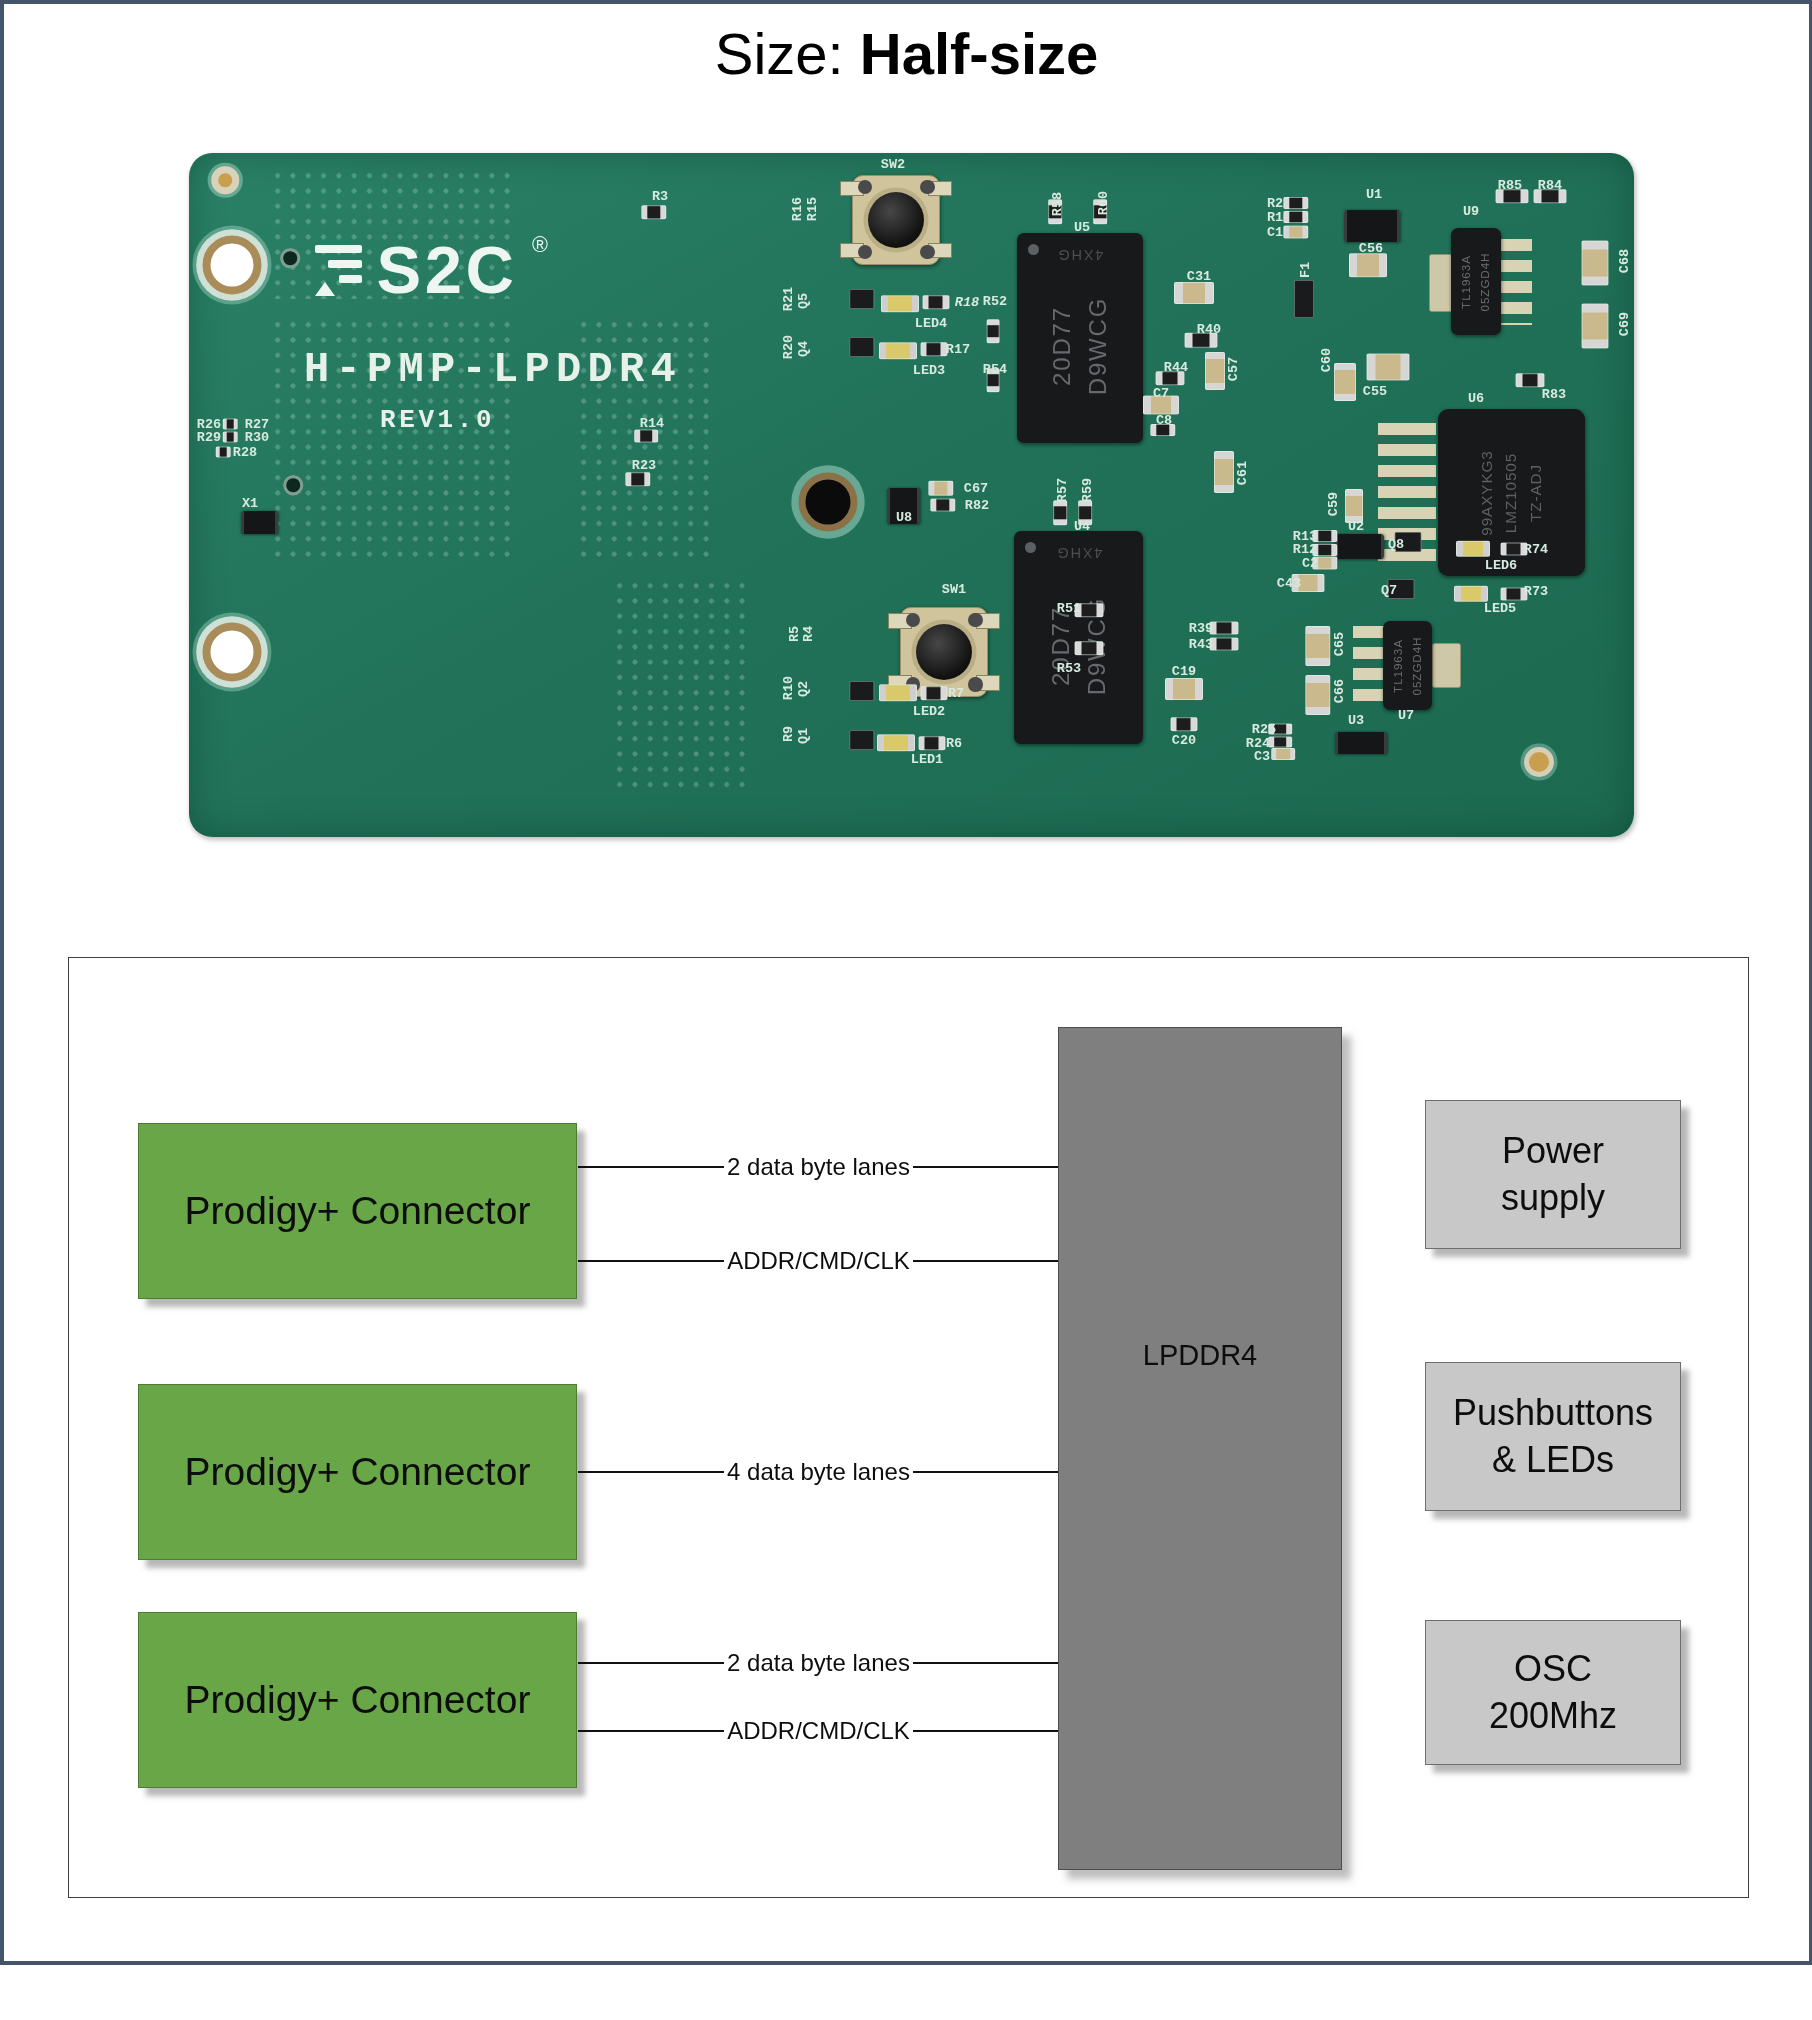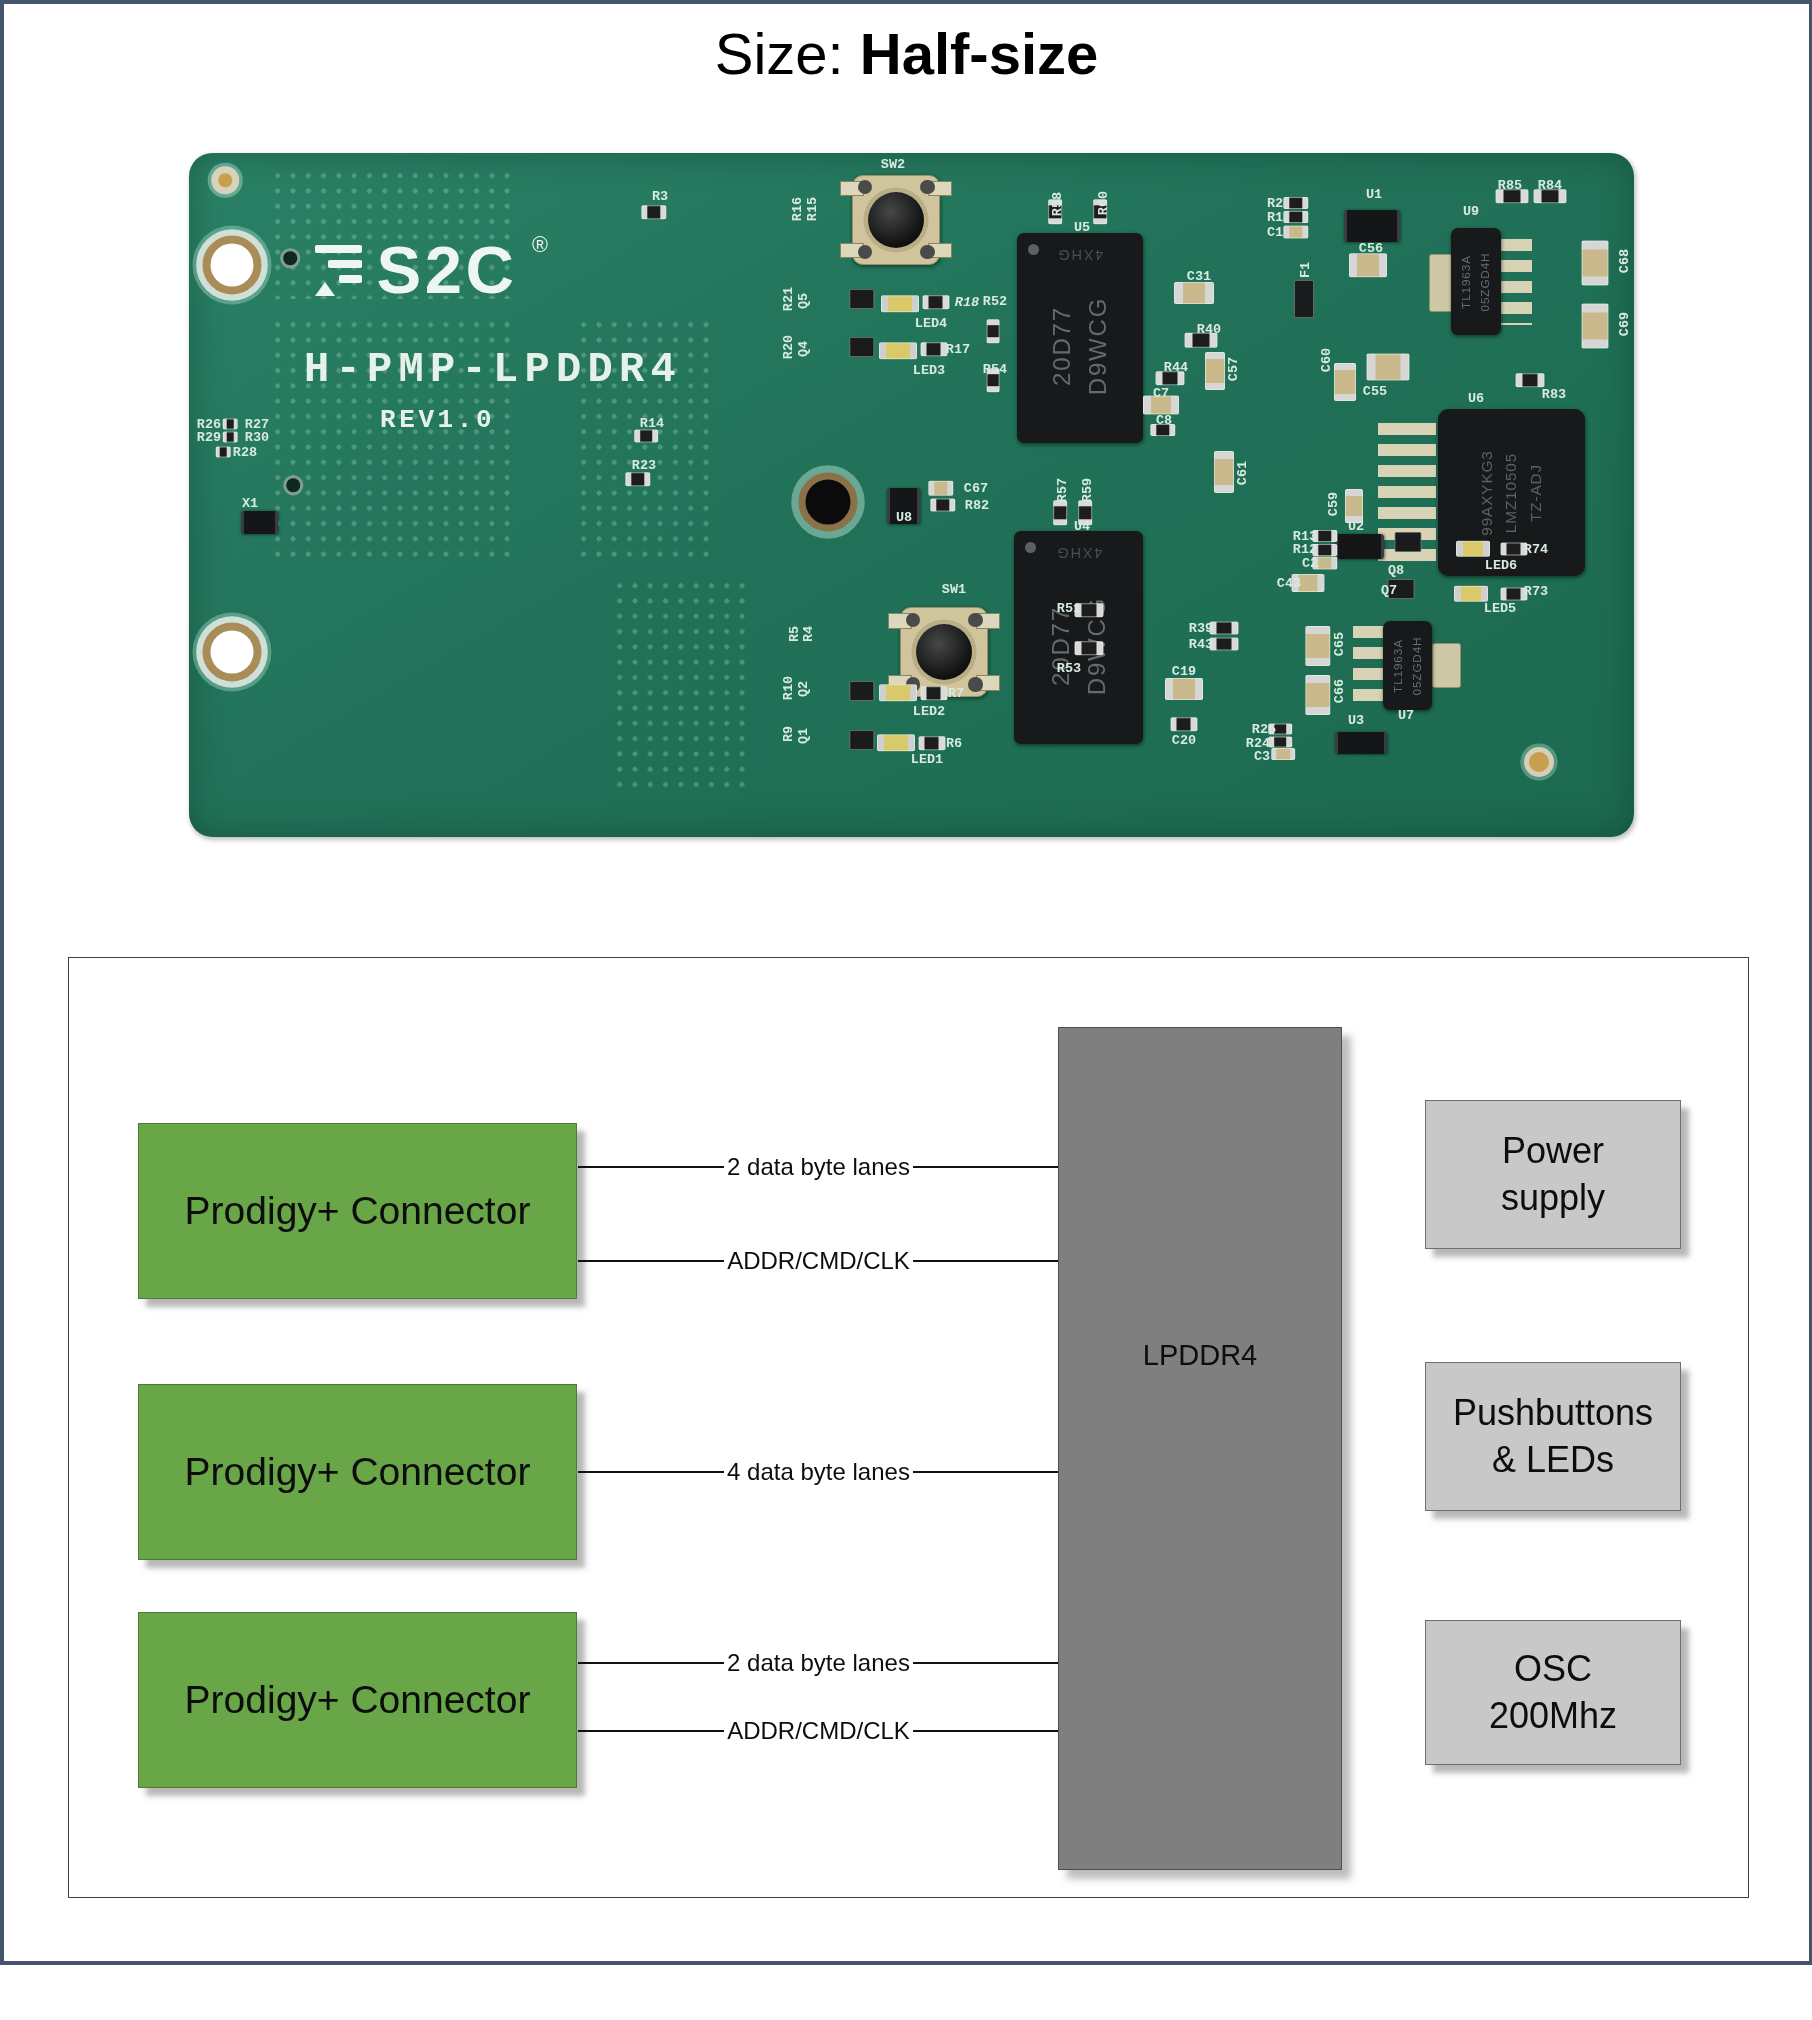--- a/index.html
+++ b/index.html
@@ -320,21 +320,21 @@
           <span class="pcb-label rot" style="left: 873px; top: 337px;">R57</span>
           <span class="pcb-label rot" style="left: 898px; top: 337px;">R59</span>
           <span class="pcb-label" style="left: 787px; top: 335px;">C67</span>
           <span class="pcb-label" style="left: 788px; top: 352px;">R82</span>
           <span class="pcb-label" style="left: 715px; top: 364px;">U8</span>
           <span class="pcb-label" style="left: 893px; top: 373px;">U4</span>
           <span class="pcb-label" style="left: 1116px; top: 383px;">R13</span>
           <span class="pcb-label" style="left: 1116px; top: 396px;">R12</span>
           <span class="pcb-label" style="left: 1121px; top: 410px;">C2</span>
           <span class="pcb-label" style="left: 1167px; top: 373px;">U2</span>
-          <span class="pcb-label" style="left: 1207px; top: 391px; margin-top: 26px;">Q8</span>
+          <span class="pcb-label" style="left: 1207px; top: 391px;">Q8</span>
           <span class="pcb-label" style="left: 1347px; top: 396px;">R74</span>
           <span class="pcb-label" style="left: 1312px; top: 412px;">LED6</span>
           <span class="pcb-label" style="left: 1200px; top: 437px;">Q7</span>
           <span class="pcb-label" style="left: 1347px; top: 438px;">R73</span>
           <span class="pcb-label" style="left: 1311px; top: 455px;">LED5</span>
           <span class="pcb-label" style="left: 1100px; top: 430px;">C43</span>
           <span class="pcb-label" style="left: 1012px; top: 475px;">R39</span>
           <span class="pcb-label" style="left: 1012px; top: 491px;">R43</span>
           <span class="pcb-label" style="left: 995px; top: 518px;">C19</span>
           <span class="pcb-label" style="left: 995px; top: 587px;">C20</span>

